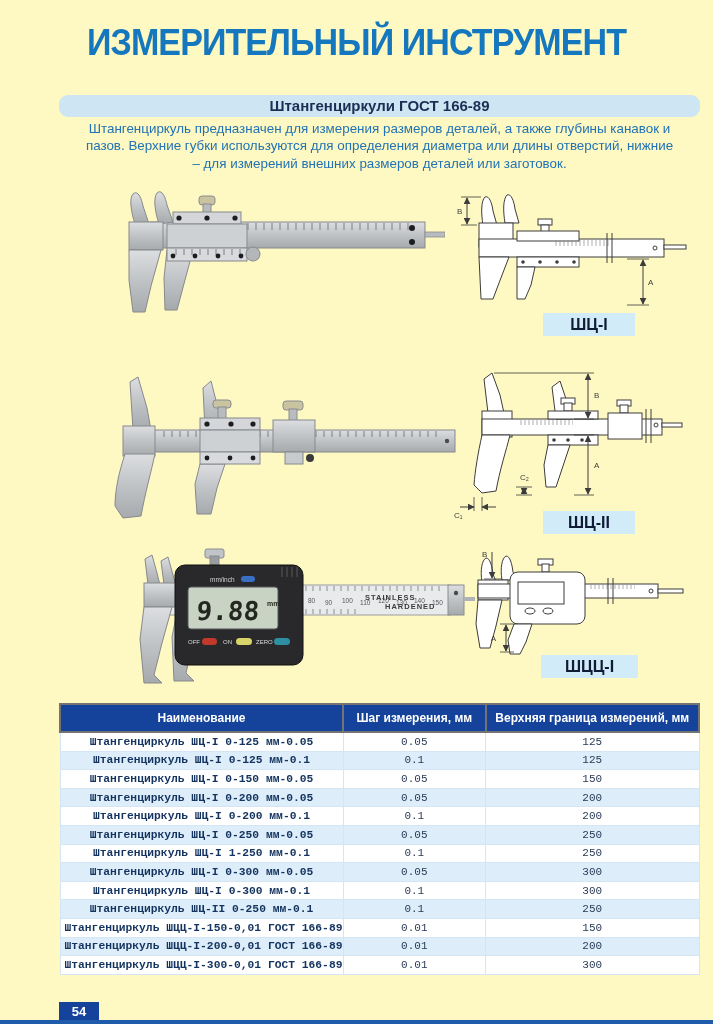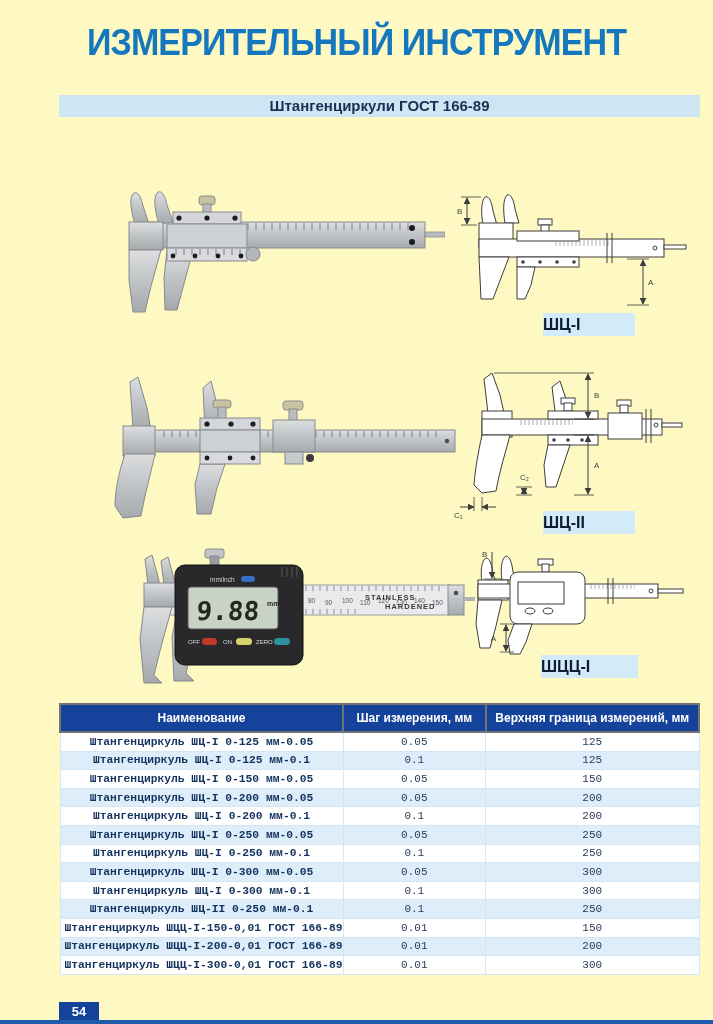--- a/index.html
+++ b/index.html
@@ -4,27 +4,27 @@
 <style>
   html,body{margin:0;padding:0;background:#e9e9e9;}
   .page{position:relative;width:713px;height:1024px;background:#fef9c3;margin:0 auto;
         font-family:"Liberation Sans","DejaVu Sans",sans-serif;overflow:hidden;}
   .abs{position:absolute;}
 
   .page-title{top:22px;left:0;width:713px;text-align:center;color:#1577BD;
               font-size:37px;font-weight:bold;letter-spacing:-1px;transform:scaleX(0.92);}
 
   .section-band{top:95px;left:59px;width:641px;height:22px;background:#CEE5F4;
-                text-align:center;line-height:22px;font-size:15px;font-weight:bold;color:#1B2F54;}
+                text-align:center;line-height:22px;font-size:15px;font-weight:bold;color:#1B2F54;border-radius:9px;}
   .section-desc{top:120px;left:61px;width:637px;text-align:center;color:#2173B4;
                 font-size:13.4px;line-height:17.4px;}
   .section-desc .inner{max-width:592px;margin:0 auto;}
 
   .badge{background:#D2EBF9;color:#101C36;font-weight:bold;font-size:16px;
-         text-align:left;line-height:23px;height:23px;}
+         text-align:center;line-height:23px;height:23px;}
   .b1{top:313px;left:543px;width:92px;}
   .b2{top:511px;left:543px;width:92px;}
   .b3{top:655px;left:541px;width:97px;}
 
   .spec-table{top:703px;left:59px;width:641px;border-collapse:collapse;table-layout:fixed;
               font-size:11px;color:#2A3A55;}
   .spec-table th{background:#15439B;color:#ffffff;font-size:12px;font-weight:bold;
                  height:26px;padding:0 2px;border:2px solid #737373;}
   .spec-table td{height:17.6px;text-align:center;border:1px solid #D4E5F4;padding:0 4px;
                  overflow:hidden;white-space:nowrap;font-family:Liberation Mono, monospace;}
@@ -41,20 +41,23 @@
   .dtxt{font-family:"Liberation Sans",sans-serif;font-size:8px;fill:#3C3C3C;}
 </style>
 </head>
 <body>
 
 <div class="page">
 
   <div class="abs page-title">ИЗМЕРИТЕЛЬНЫЙ ИНСТРУМЕНТ</div>
 
   <div class="abs section-band">Штангенциркули ГОСТ 166-89</div>
+  <div class="abs section-desc">
+    <div class="inner">Штангенциркуль предназначен для измерения размеров деталей, а также глубины канавок и пазов. Верхние губки используются для определения диаметра или длины отверстий, нижние – для измерений внешних размеров деталей или заготовок.</div>
+  </div>
 
   <div class="abs" style="top:182px;left:55px;width:390px;height:155px;">
     <svg width="390" height="155" viewBox="0 0 390 155">
       <defs>
         <linearGradient id="g1" x1="0" y1="0" x2="0" y2="1">
           <stop offset="0" stop-color="#dcdee0"></stop>
             <stop offset="0.5" stop-color="#c0c3c6"></stop>
             <stop offset="1" stop-color="#a7aaad"></stop>
         </linearGradient>
         <pattern id="t1" width="8" height="7" patternUnits="userSpaceOnUse">
@@ -364,21 +367,21 @@
           <td class="name">Штангенциркуль ШЦ-I 0-200 мм-0.1</td>
           <td>0.1</td>
           <td>200</td>
         </tr>
       <tr>
           <td class="name">Штангенциркуль ШЦ-I 0-250 мм-0.05</td>
           <td>0.05</td>
           <td>250</td>
         </tr>
       <tr>
-          <td class="name">Штангенциркуль ШЦ-I 0-250 мм-0.1</td>
+          <td class="name">Штангенциркуль ШЦ-I 1-250 мм-0.1</td>
           <td>0.1</td>
           <td>250</td>
         </tr>
       <tr>
           <td class="name">Штангенциркуль ШЦ-I 0-300 мм-0.05</td>
           <td>0.05</td>
           <td>300</td>
         </tr>
       <tr>
           <td class="name">Штангенциркуль ШЦ-I 0-300 мм-0.1</td>

